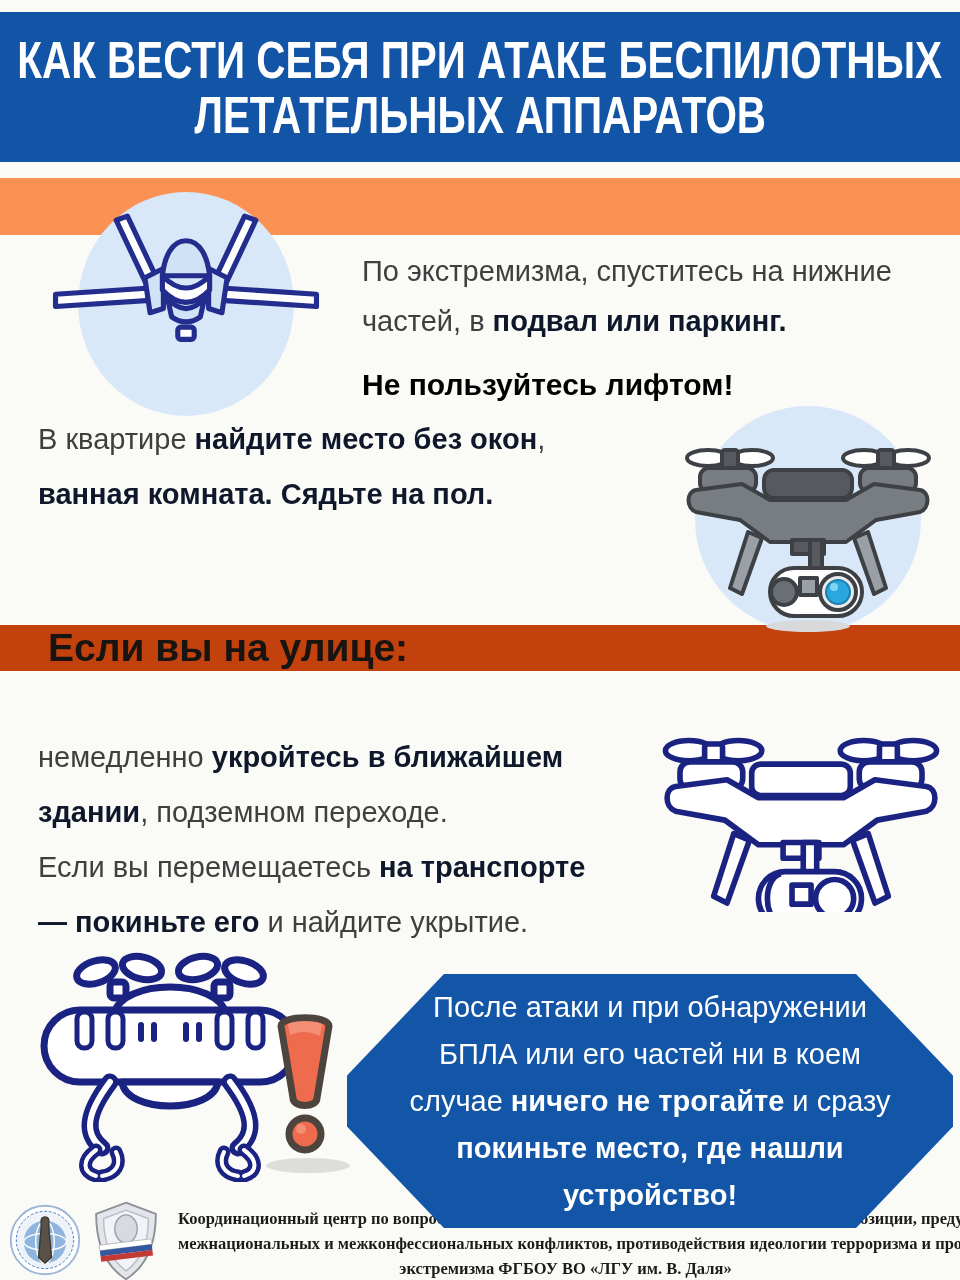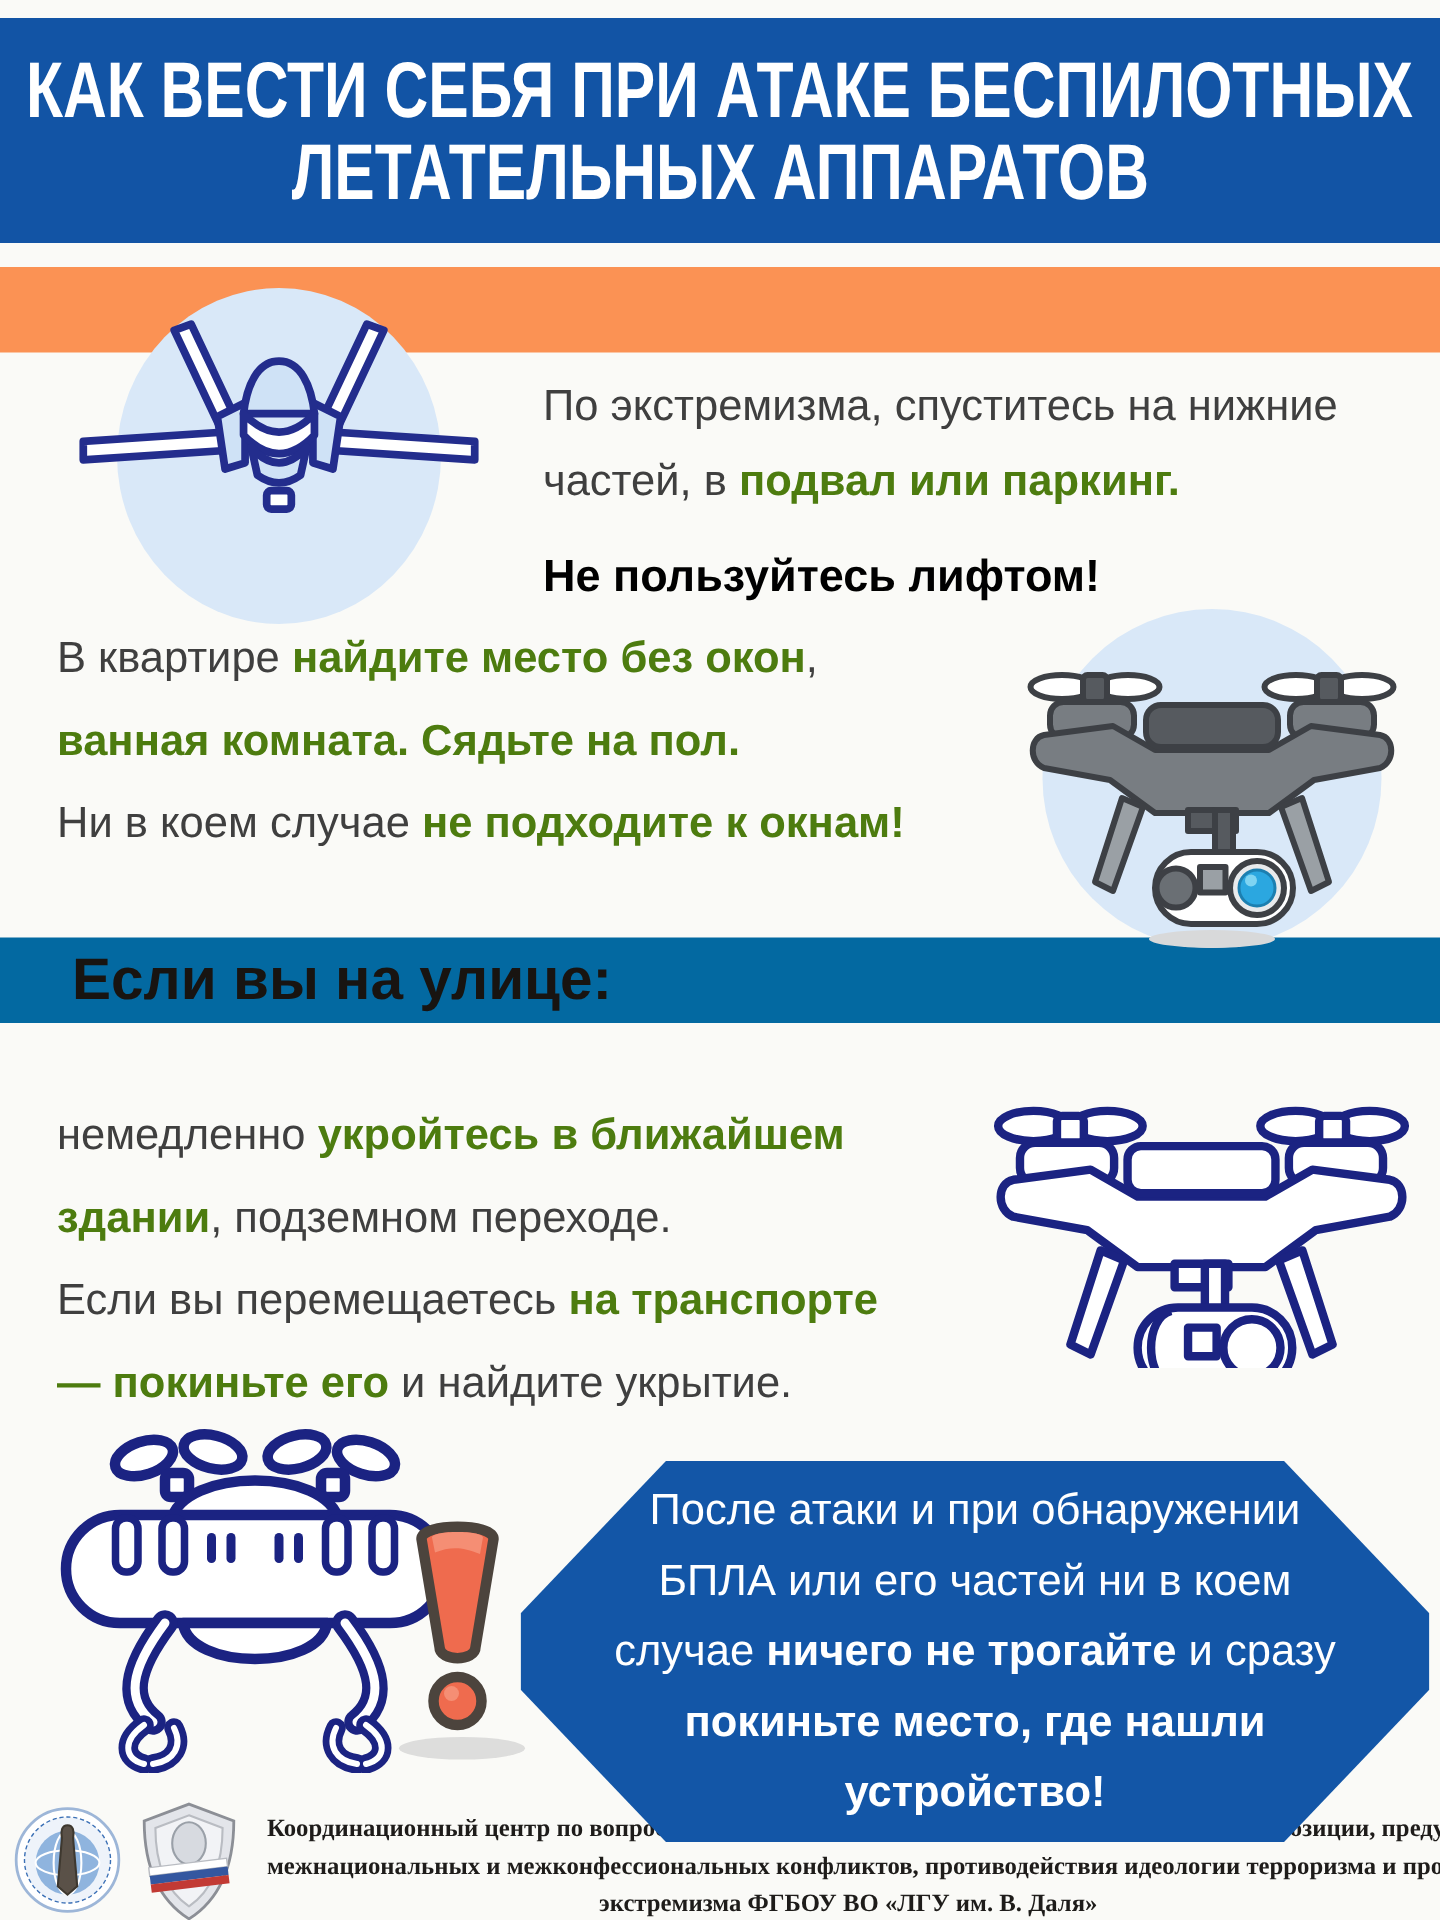--- a/index.html
+++ b/index.html
@@ -7,34 +7,34 @@
   .poster{position:relative;width:960px;height:1280px;background:#fafaf7;overflow:hidden;margin:0 auto;}
 
   
   .header{position:absolute;left:0;top:12px;width:960px;height:150px;background:#1254a5;
           display:flex;flex-direction:column;justify-content:center;align-items:center;}
   .header .tline{display:inline-block;color:#ffffff;font-weight:bold;font-size:47px;
           letter-spacing:0px;line-height:55px;transform:scale(0.86,1.12);white-space:nowrap;}
 
   
   .stripe1{position:absolute;left:0;top:178px;width:960px;height:57px;background:#fb9254;}
-  .stripe2{position:absolute;left:0;top:625px;width:960px;height:57px;background:#0369a1;
+  .stripe2{position:absolute;left:0;top:625px;width:960px;height:46px;background:#c2410c;
            display:flex;align-items:center;}
   .stripe2 .banner-text{margin-left:48px;font-size:39px;font-weight:bold;color:#181411;}
 
   
   .circle{position:absolute;background:#d9e8f8;border-radius:50%;z-index:2;}
   .circle1{left:78px;top:192px;width:216px;height:224px;}
   .circle2{left:695px;top:406px;width:226px;height:226px;}
   .icon-abs{position:absolute;z-index:3;}
 
   
   .txt{position:absolute;font-size:29px;color:#3f3f3f;z-index:4;}
   .txt .ln{display:block;line-height:55px;white-space:nowrap;}
-  .txt b, .txt .bold{font-weight:bold;color:#4d7c0f;}
+  .txt b, .txt .bold{font-weight:bold;color:#0f172a;}
   .sec1{left:362px;top:246px;}
   .sec1 .ln{line-height:50px;}
   .sec1 .warn{display:block;margin-top:22px;font-weight:bold;color:#000000;font-size:30px;white-space:nowrap;}
   .sec2{left:38px;top:412px;}
   .sec3{left:38px;top:730px;}
 
   
   .octagon{position:absolute;left:347px;top:938px;width:606px;height:254px;background:#1356a7;
            clip-path:polygon(16% 0%,84% 0%,100% 40%,100% 60%,84% 100%,16% 100%,0% 60%,0% 40%);
            display:flex;flex-direction:column;justify-content:center;align-items:center;z-index:2;margin-top:36px;}
@@ -82,21 +82,20 @@
 
   <div class="txt sec1">
     <span class="ln"><span>По экстремизма, спуститесь на нижние</span></span>
     <span class="ln"><span>частей, в </span><b>подвал или паркинг.</b></span>
     <span class="warn">Не пользуйтесь лифтом!</span>
   </div>
 
   <div class="txt sec2">
     <span class="ln"><span>В квартире </span><b>найдите место без окон</b><span>,</span></span>
     <span class="ln"><b>ванная комната. Сядьте на пол.</b></span>
-    <span class="ln"><span>Ни в коем случае </span><b>не подходите к окнам!</b></span>
   </div>
 
   <div class="circle circle2"></div>
   <svg class="icon-abs" style="left:678px;top:432px;" width="260" height="200" viewBox="0 0 260 200">
     <g stroke="#3d4045" stroke-width="4" stroke-linejoin="round">
       <ellipse cx="30" cy="26" rx="21" ry="8" fill="#ffffff"></ellipse>
       <ellipse cx="74" cy="26" rx="21" ry="8" fill="#ffffff"></ellipse>
       <ellipse cx="186" cy="26" rx="21" ry="8" fill="#ffffff"></ellipse>
       <ellipse cx="230" cy="26" rx="21" ry="8" fill="#ffffff"></ellipse>
       <rect x="44" y="18" width="16" height="18" rx="3" fill="#565a5f"></rect>

